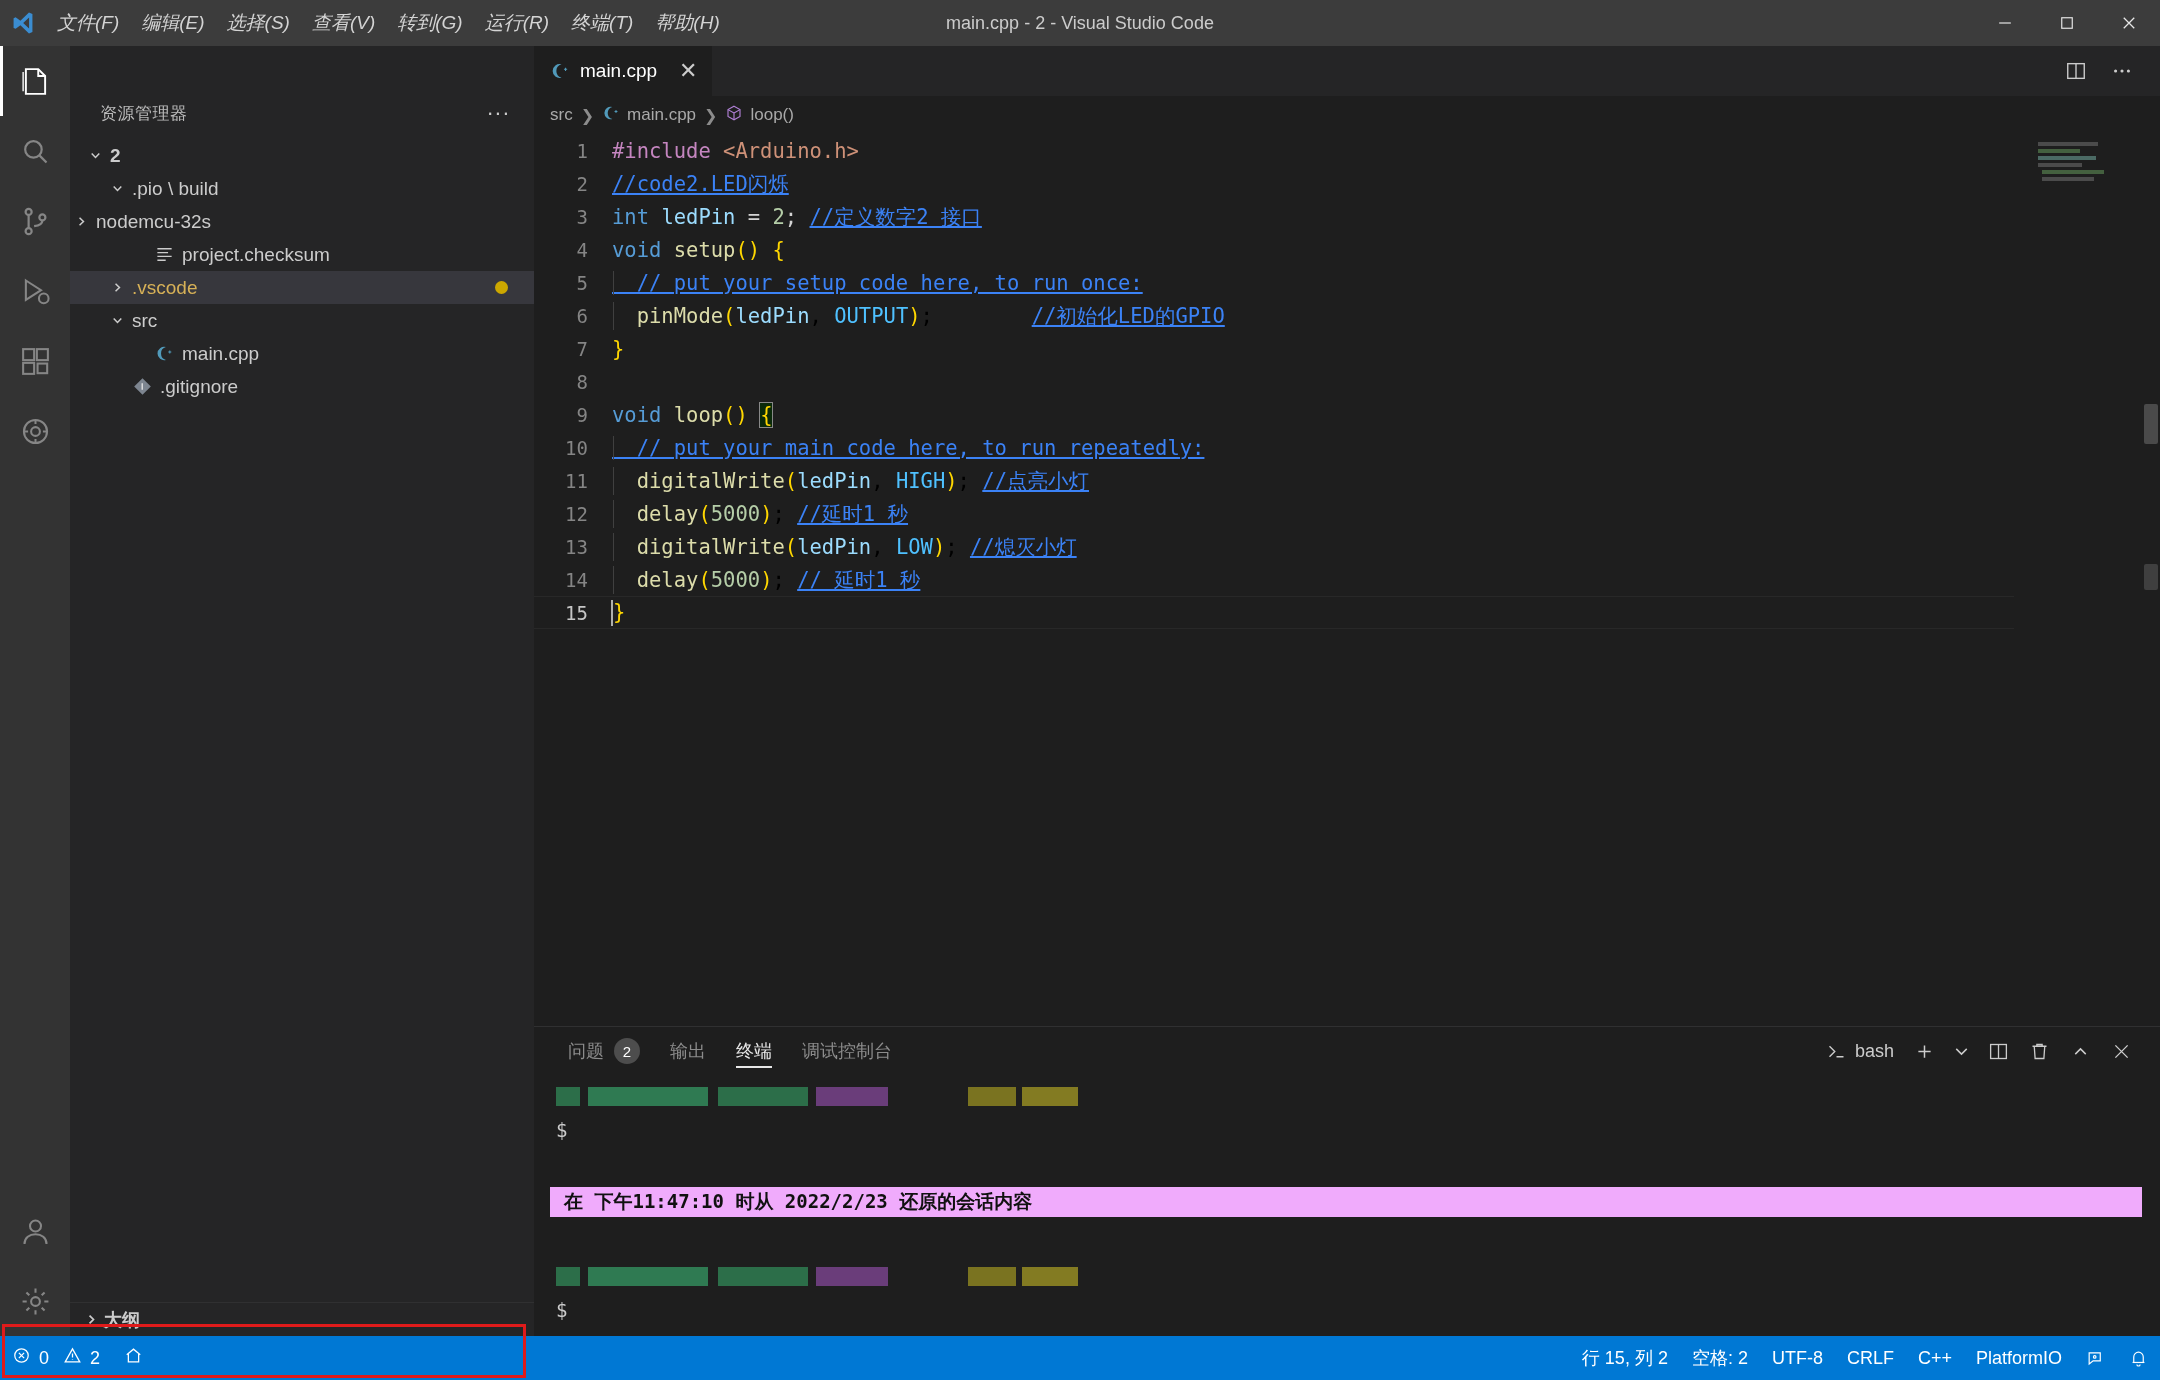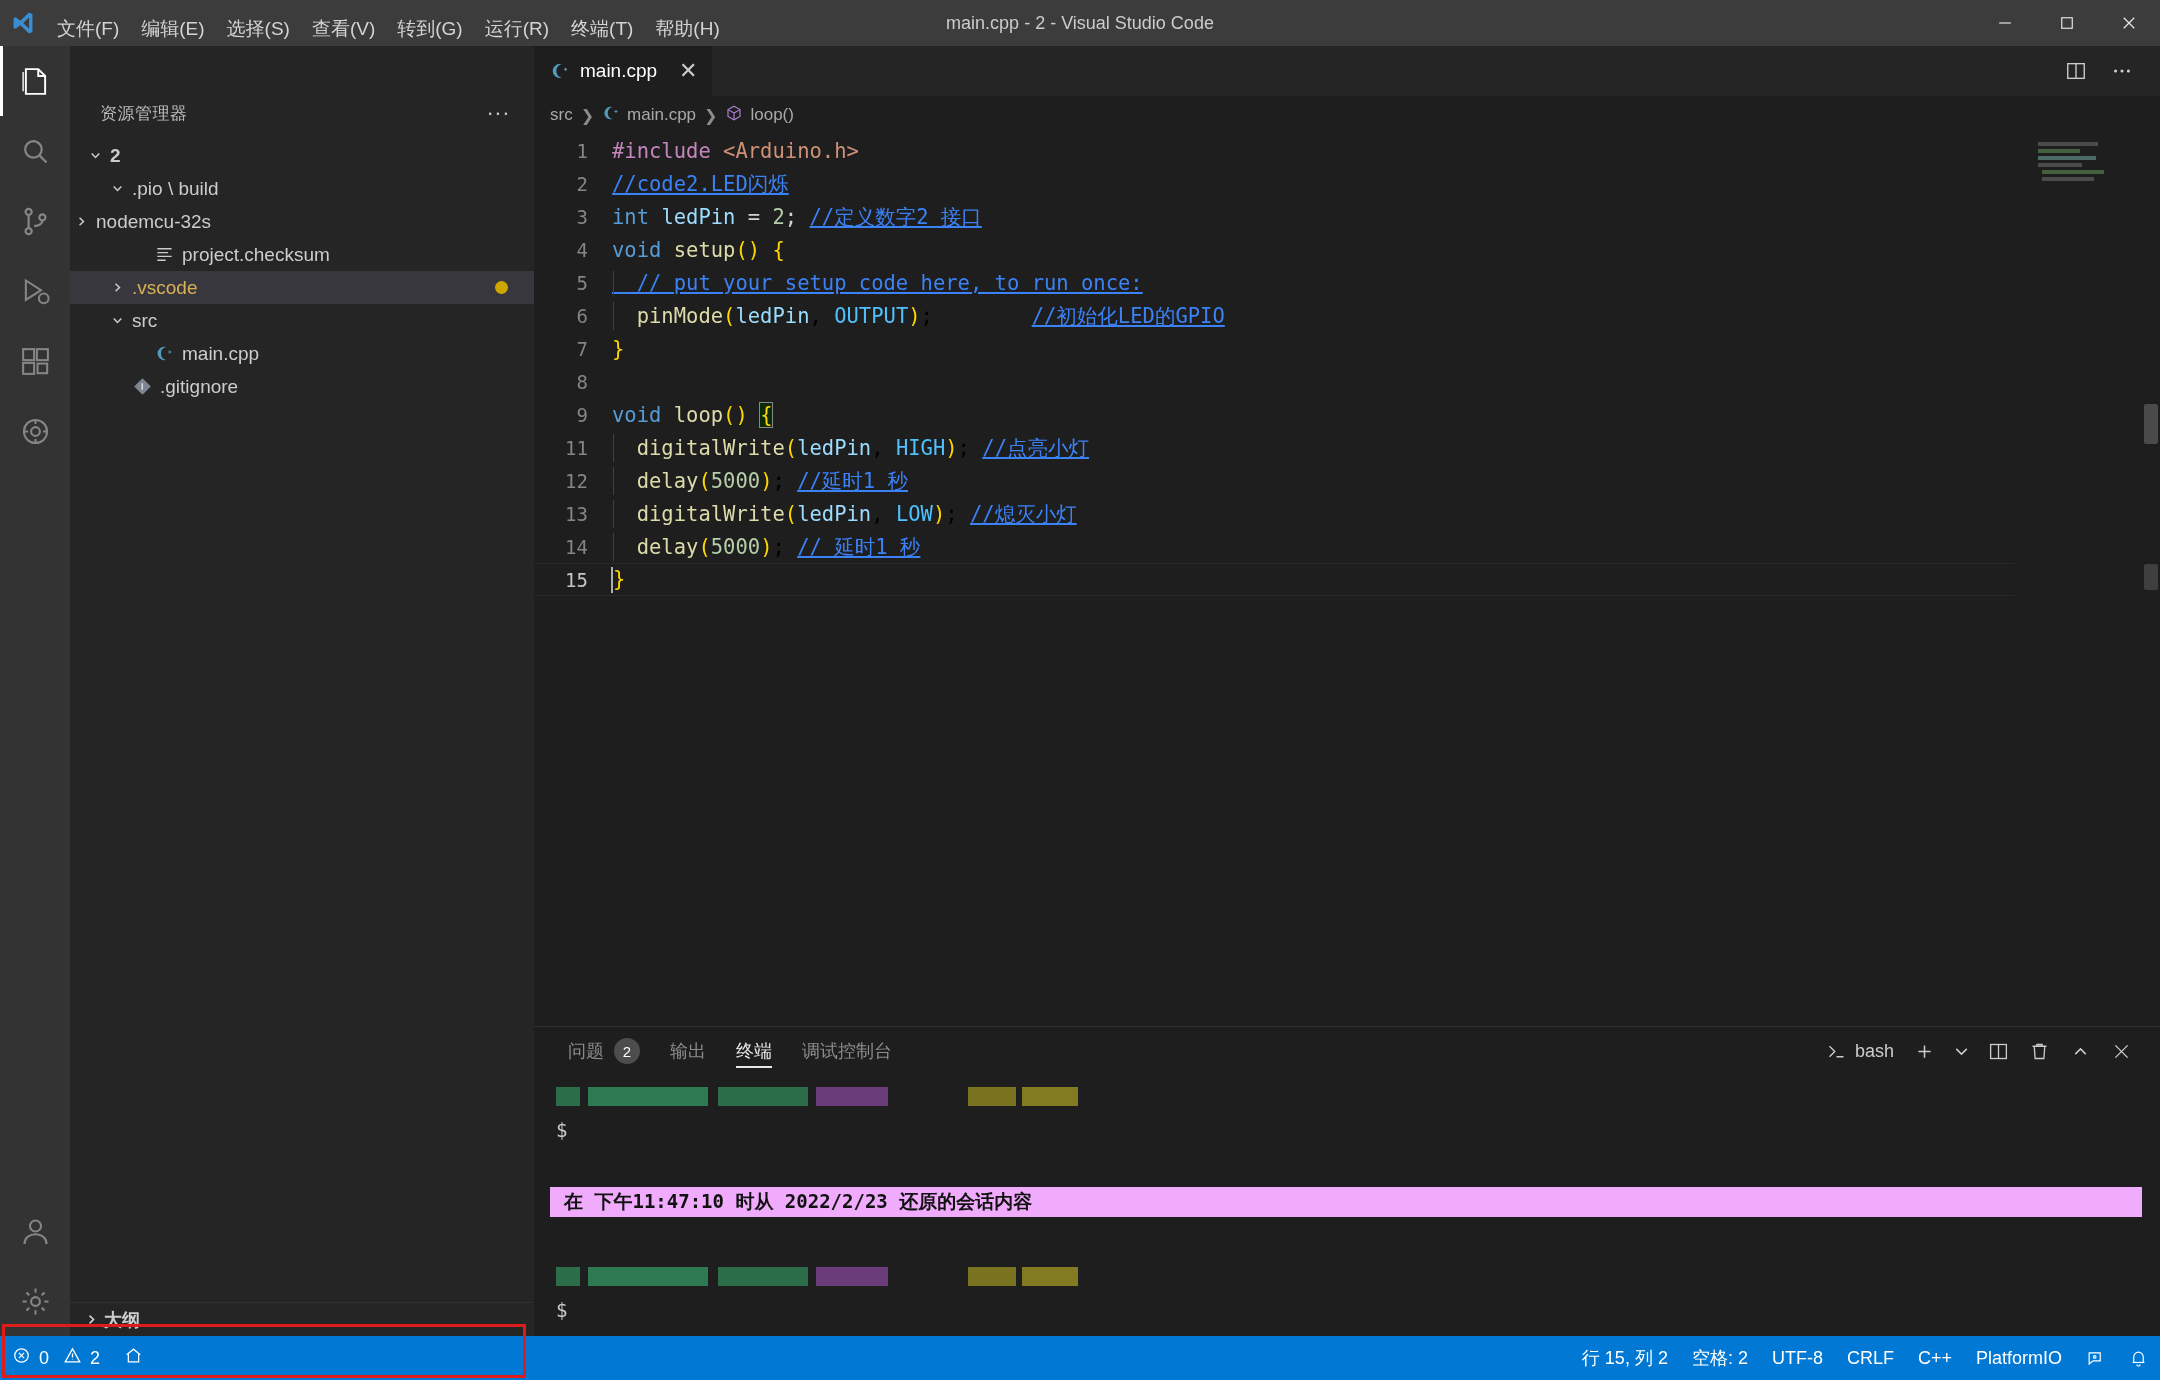--- a/index.html
+++ b/index.html
@@ -14,21 +14,21 @@
 
   
   .titlebar {
     height: 46px; flex: 0 0 46px;
     background: #3c3c3c; color: #cccccc;
     display: flex; align-items: center;
     position: relative;
   }
   .vs-logo { width: 46px; height: 46px; display: flex; align-items: center; justify-content: center; }
   .vs-logo svg { width: 26px; height: 26px; }
-  .menubar { display: flex; align-items: flex-start; height: 35px; }
+  .menubar { display: flex; align-items: center; height: 35px; font-style: italic; }
   .menu-item {
     padding: 0 11px; height: 46px; line-height: 46px;
     font-size: 19px; color: #d4d4d4; white-space: nowrap;
   }
   .win-title {
     position: absolute; left: 0; right: 0; text-align: center;
     font-size: 18px; color: #cccccc; pointer-events: none;
   }
   .win-ctrls { margin-left: auto; display: flex; height: 46px; }
   .win-btn { width: 62px; height: 46px; display: flex; align-items: center; justify-content: center; color: #e8e8e8; }
@@ -489,20 +489,24 @@
           <div class="code-line">
             <span class="gutter">8</span>
             <span class="code-text"></span>
           </div>
 
           <div class="code-line">
             <span class="gutter">9</span>
             <span class="code-text"><span class="k-type">void</span> <span class="k-fn">loop</span><span class="k-brace1">()</span> <span class="k-brace1 bracket-match">{</span></span>
           </div>
 
+          <div class="code-line">
+            <span class="gutter">10</span>
+            <span class="code-text"><span class="indent-guide"></span><span class="k-cmt">  // put your main code here, to run repeatedly:</span></span>
+          </div>
 
           <div class="code-line">
             <span class="gutter">11</span>
             <span class="code-text"><span class="indent-guide"></span>  <span class="k-fn">digitalWrite</span><span class="k-brace1">(</span><span class="k-var">ledPin</span>, <span class="k-const">HIGH</span><span class="k-brace1">)</span>; <span class="k-cmt">//点亮小灯</span></span>
           </div>
 
           <div class="code-line">
             <span class="gutter">12</span>
             <span class="code-text"><span class="indent-guide"></span>  <span class="k-fn">delay</span><span class="k-brace1">(</span><span class="k-num">5000</span><span class="k-brace1">)</span>; <span class="k-cmt">//延时1 秒</span></span>
           </div>

